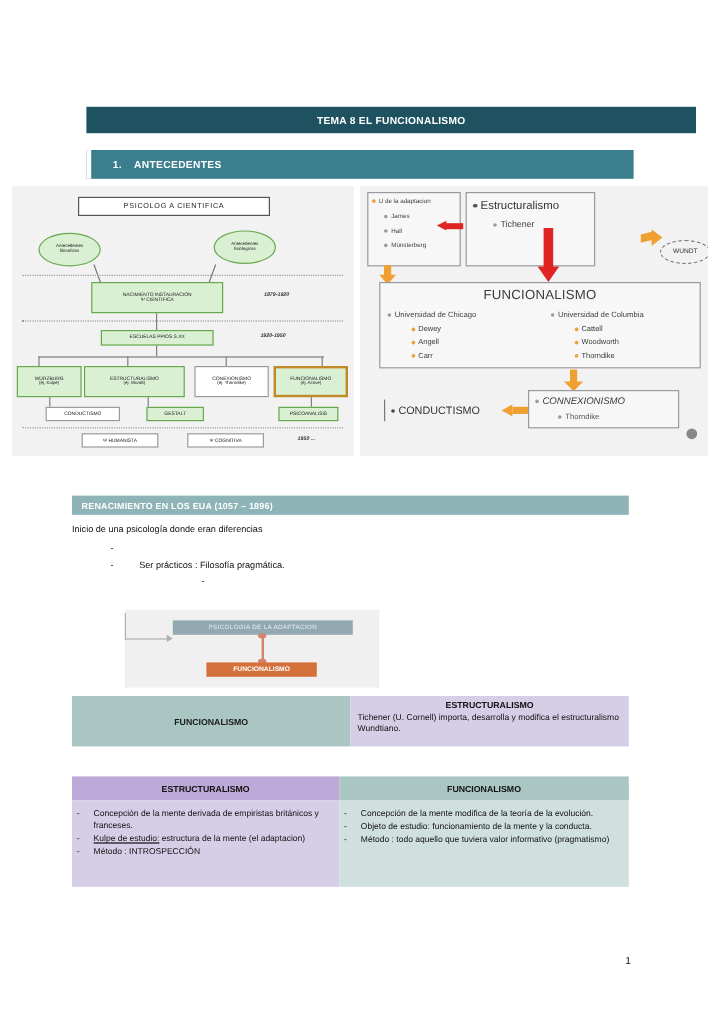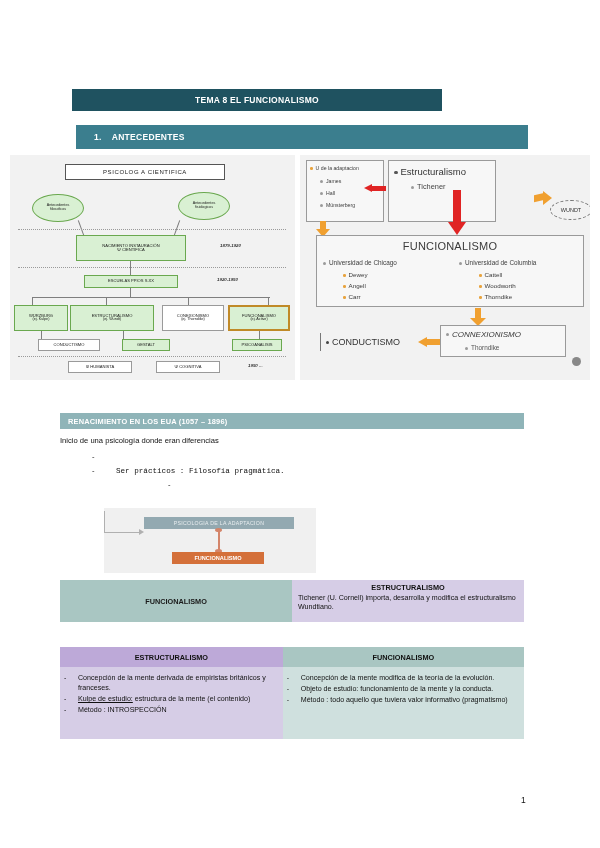--- a/index.html
+++ b/index.html
@@ -10,21 +10,21 @@
     font-family:"Liberation Sans", sans-serif;
     color:#111;
     position:relative;
     overflow:hidden;
   }
 
   .page { position:absolute; left:0; top:0; width:600px; height:848px; }
 
   
   .title-bar {
-    position:absolute; left:72px; top:89px; width:370px; height:22px;
+    position:absolute; left:72px; top:89px; width:508px; height:22px;
     background:#1f5260; color:#ffffff;
     font-size:8.5px; font-weight:bold; letter-spacing:.25px;
     display:flex; align-items:center; justify-content:center;
   }
   .section-bar {
     position:absolute; left:72px; top:125px; width:456px; height:24px;
     background:#3b7e8e; color:#ffffff;
     font-size:8.5px; font-weight:bold; letter-spacing:.3px;
     display:flex; align-items:center;
     border-left:4px solid #ffffff;
@@ -309,21 +309,21 @@
     <div style="position:absolute;left:272px;top:202px;width:9px;height:9px;border-radius:50%;background:#888;"></div>
   </div>
 
   <div class="sub-bar">RENACIMIENTO EN LOS EUA (1057 – 1896)</div>
 
   <div class="body-txt" style="left:60px;top:436px;">Inicio de una psicología donde eran diferencias</div>
 
   <div class="dash" style="left:92px;top:452px;">-</div>
 
   <div class="dash" style="left:92px;top:466px;">-</div>
-  <div class="body-txt" style="left:116px;top:466px;font-family:Liberation Mono, monospace;">Ser prácticos : Filosofía pragmática.</div>
+  <div class="body-txt" style="left:116px;top:466px;">Ser prácticos : Filosofía pragmática.</div>
 
   <div class="dash" style="left:168px;top:480px;">-</div>
 
   <div class="adapt">
     <div style="position:absolute;left:0;top:3px;width:1px;height:22px;background:#b0b0b0;"></div>
     <div style="position:absolute;left:0;top:24px;width:38px;height:1px;background:#b0b0b0;"></div>
     <div style="position:absolute;left:35px;top:21px;width:0;height:0;border-top:3px solid transparent;border-bottom:3px solid transparent;border-left:5px solid #b0b0b0;"></div>
     <div class="adapt-box1">PSICOLOGIA DE LA ADAPTACION</div>
     <div style="position:absolute;left:114px;top:22px;width:1.5px;height:22px;background:#d4856a;"></div>
     <div style="position:absolute;left:111px;top:20px;width:7px;height:4px;background:#d4856a;border-radius:50%;"></div>
@@ -345,21 +345,21 @@
       <div class="h2">FUNCIONALISMO</div>
     </div>
     <div class="bdy">
       <div class="b1">
         <div class="li">
           <span class="dsh">-</span>
           <span class="txt">Concepción de la mente derivada de empiristas británicos y franceses.</span>
         </div>
         <div class="li">
           <span class="dsh">-</span>
-          <span class="txt"><span class="uline">Kulpe de estudio:</span><span> estructura de la mente (el contenido)</span></span>
+          <span class="txt"><span class="uline">Kulpe de estudio:</span><span> estructura de la mente (el adaptacion)</span></span>
         </div>
         <div class="li">
           <span class="dsh">-</span>
           <span class="txt">Método : INTROSPECCIÓN</span>
         </div>
       </div>
       <div class="b2">
         <div class="li">
           <span class="dsh">-</span>
           <span class="txt">Concepción de la mente modifica de la teoría de la evolución.</span>

